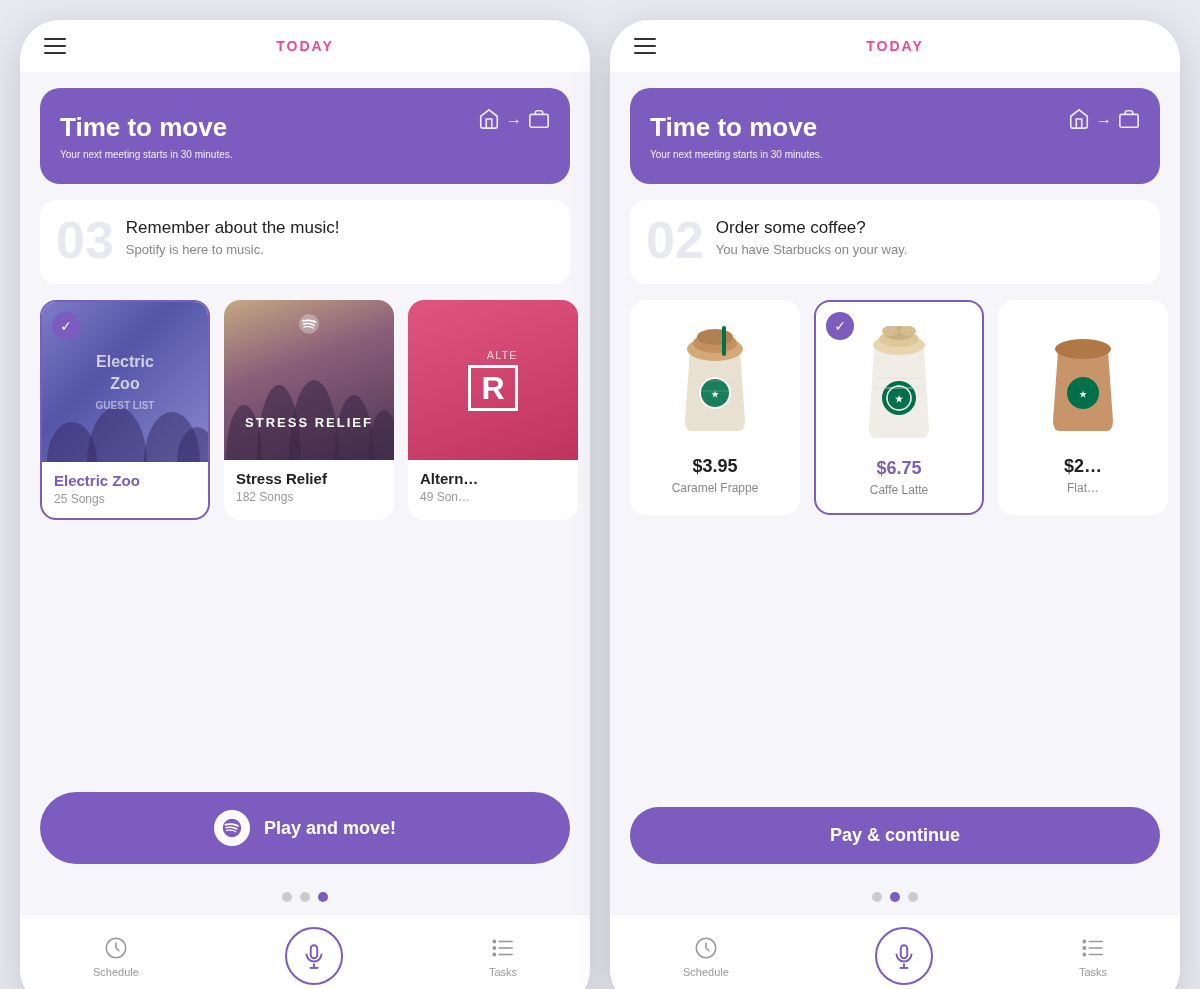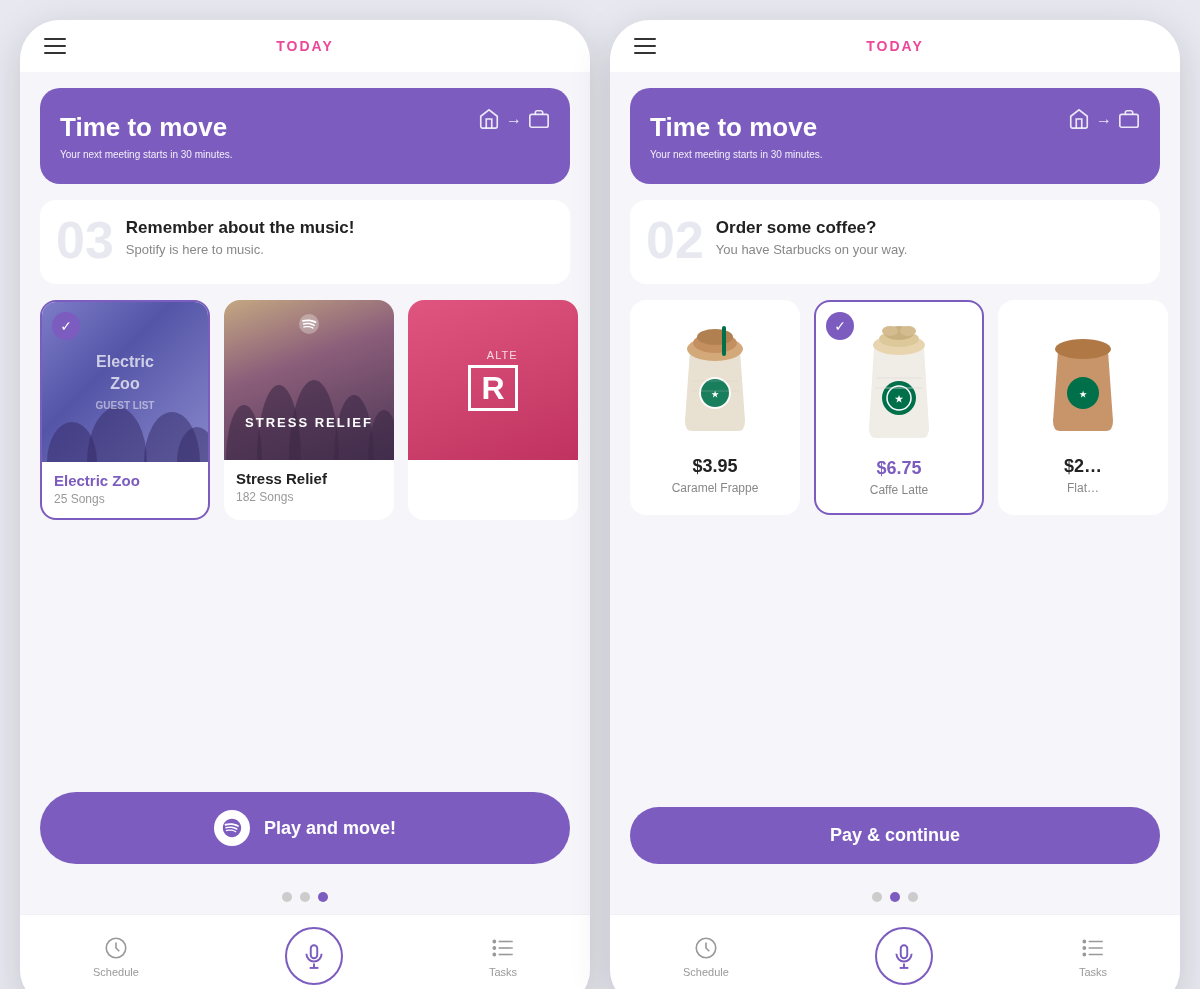--- a/index.html
+++ b/index.html
@@ -103,21 +103,21 @@
     .suggestion-number {
       font-size: 52px;
       font-weight: 900;
       color: #e8e8f0;
       line-height: 1;
       margin-top: -4px;
       min-width: 50px;
     }
     .suggestion-text h3 {
       font-size: 17px;
-      font-weight: 700;
+      font-weight: 400;
       color: #222;
       margin-bottom: 4px;
     }
     .suggestion-text p {
       font-size: 13px;
       color: #888;
     }
     
     .items-scroll {
       display: flex;
@@ -448,20 +448,24 @@
 
       <div class="item-card">
         <div class="item-thumb">
           <div class="thumb-alt">
             <div style="text-align:right;color:white;">
               <div style="font-size:11px;letter-spacing:1px;opacity:0.8;margin-bottom:4px;">ALTE</div>
               <div style="font-size:32px;font-weight:900;border:3px solid white;padding:4px 10px;line-height:1;">R</div>
             </div>
           </div>
         </div>
+        <div class="item-info">
+          <div class="item-name dark">Altern…</div>
+          <div class="item-count">49 Son…</div>
+        </div>
       </div>
     </div>
 
     <div style="flex:1;"></div>
 
     <button class="cta-btn">
       <div class="spotify-icon">
         <svg width="22" height="22" viewBox="0 0 24 24" fill="#7c5cbf">
           <path d="M12 2C6.48 2 2 6.48 2 12s4.48 10 10 10 10-4.48 10-10S17.52 2 12 2zm4.64 14.36c-.2.32-.62.42-.94.22-2.58-1.58-5.83-1.93-9.66-1.06-.37.08-.73-.15-.81-.52-.08-.37.15-.73.52-.81 4.19-.96 7.78-.55 10.67 1.22.32.2.42.62.22.95zm1.24-2.76c-.25.4-.78.52-1.18.27-2.95-1.81-7.45-2.34-10.94-1.28-.46.14-.95-.12-1.09-.58-.14-.46.12-.95.58-1.09 3.99-1.21 8.95-.62 12.35 1.46.4.25.53.78.28 1.22zm.11-2.88c-3.54-2.1-9.38-2.29-12.76-1.27-.54.16-1.11-.14-1.28-.68-.16-.54.14-1.11.68-1.28 3.88-1.18 10.33-.95 14.4 1.47.49.29.65.92.36 1.41-.29.48-.92.64-1.4.35z"></path>
         </svg>

